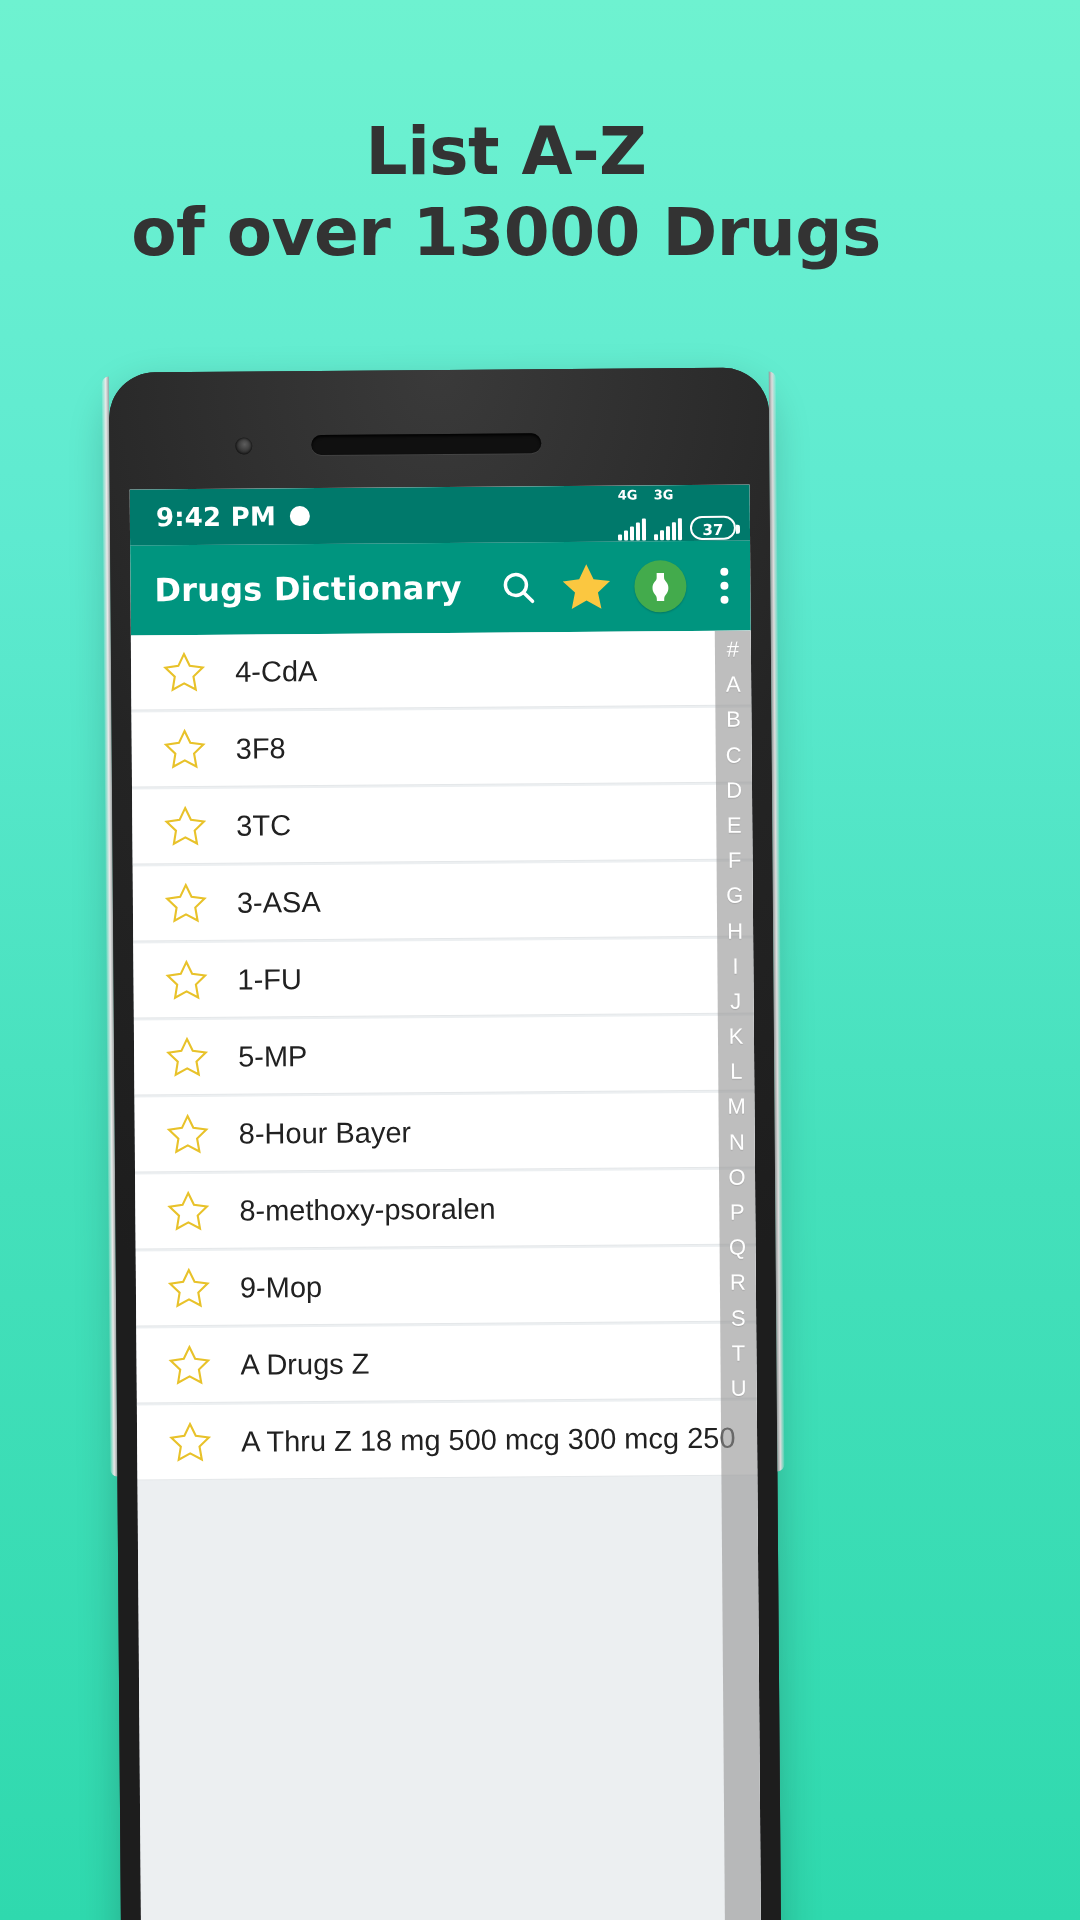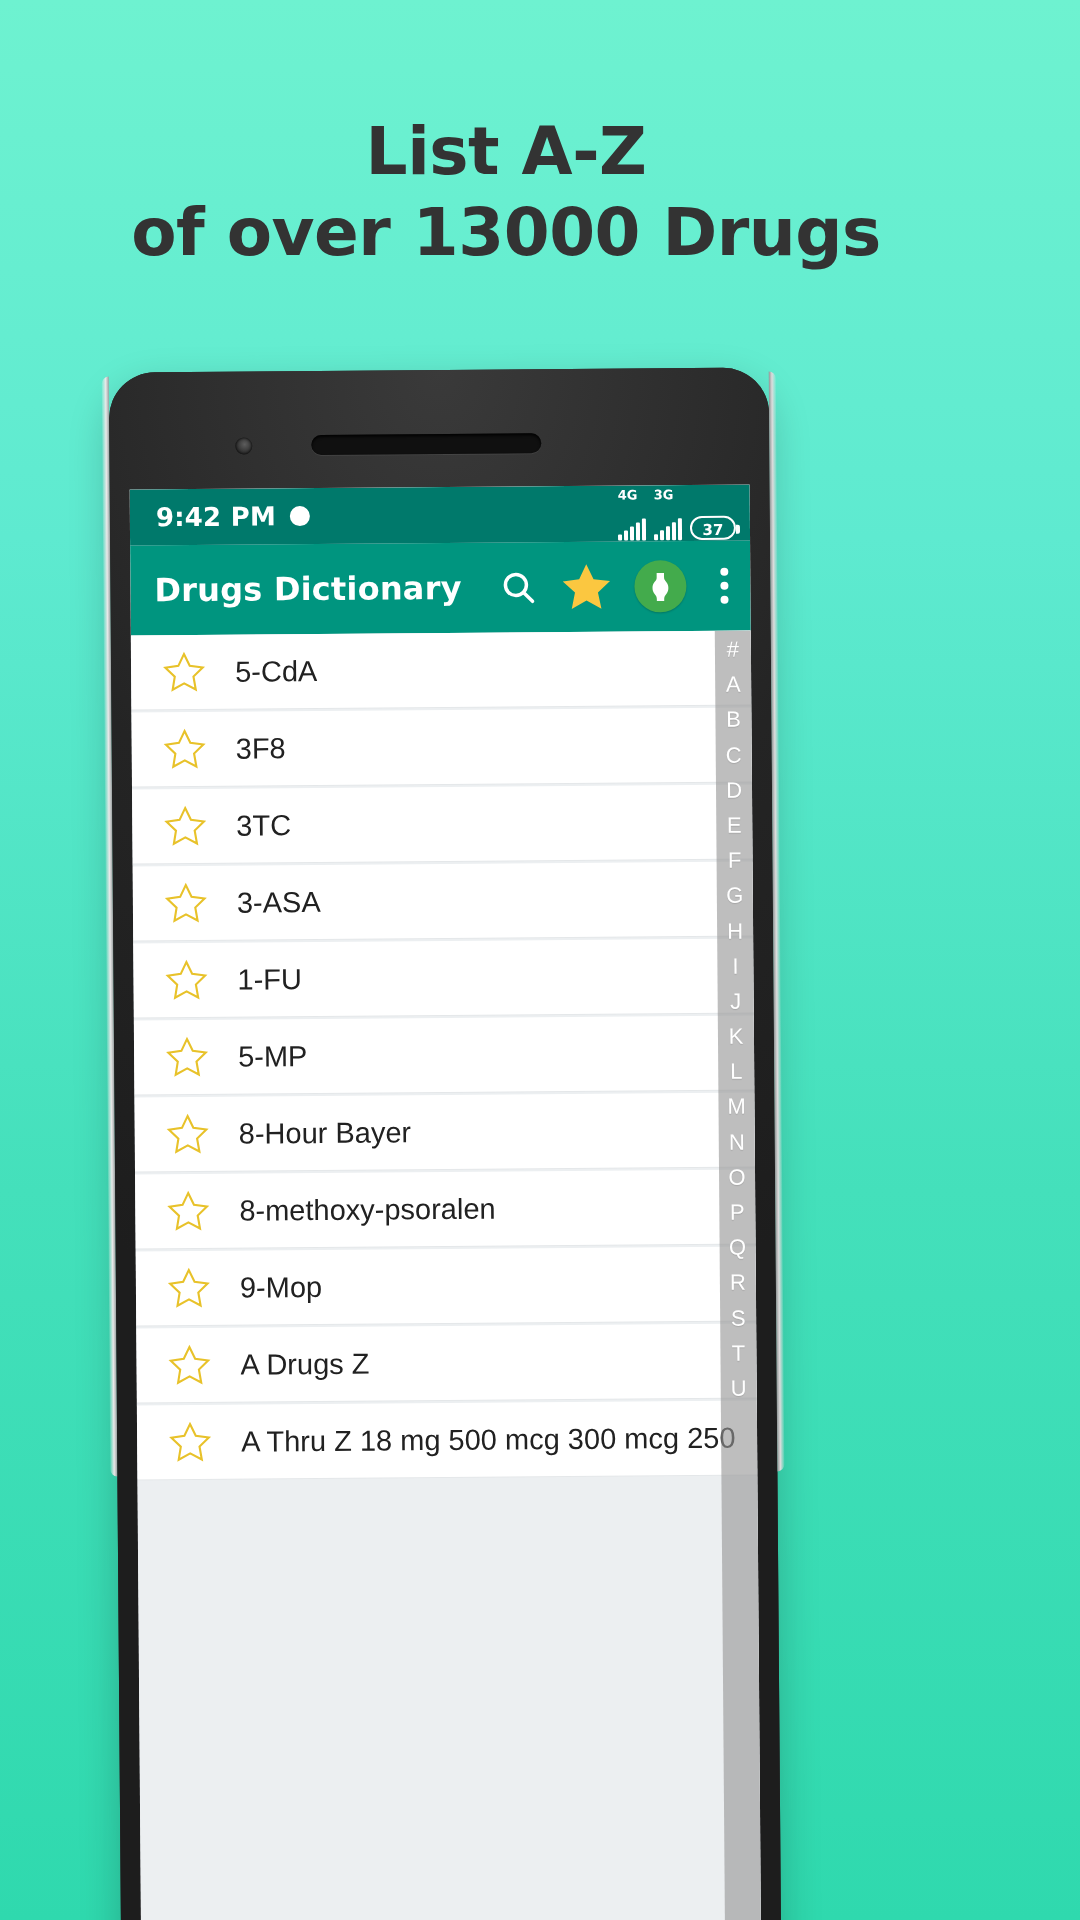--- a/index.html
+++ b/index.html
@@ -363,21 +363,21 @@
 
           </div>
         </div>
 
         <div class="list">
 
           <div class="row">
             <svg class="star-outline" viewBox="0 0 24 24">
               <polygon points="12,2.2 15.1,8.6 22.2,9.6 17.1,14.5 18.3,21.6 12,18.2 5.7,21.6 6.9,14.5 1.8,9.6 8.9,8.6" fill="none" stroke="#e8c22a" stroke-width="1.15"></polygon>
             </svg>
-            <div class="row-label">5-CdA</div>
+            <div class="row-label">4-CdA</div>
           </div>
 
           <div class="row">
             <svg class="star-outline" viewBox="0 0 24 24">
               <polygon points="12,2.2 15.1,8.6 22.2,9.6 17.1,14.5 18.3,21.6 12,18.2 5.7,21.6 6.9,14.5 1.8,9.6 8.9,8.6" fill="none" stroke="#e8c22a" stroke-width="1.15"></polygon>
             </svg>
             <div class="row-label">3F8</div>
           </div>
 
           <div class="row">

